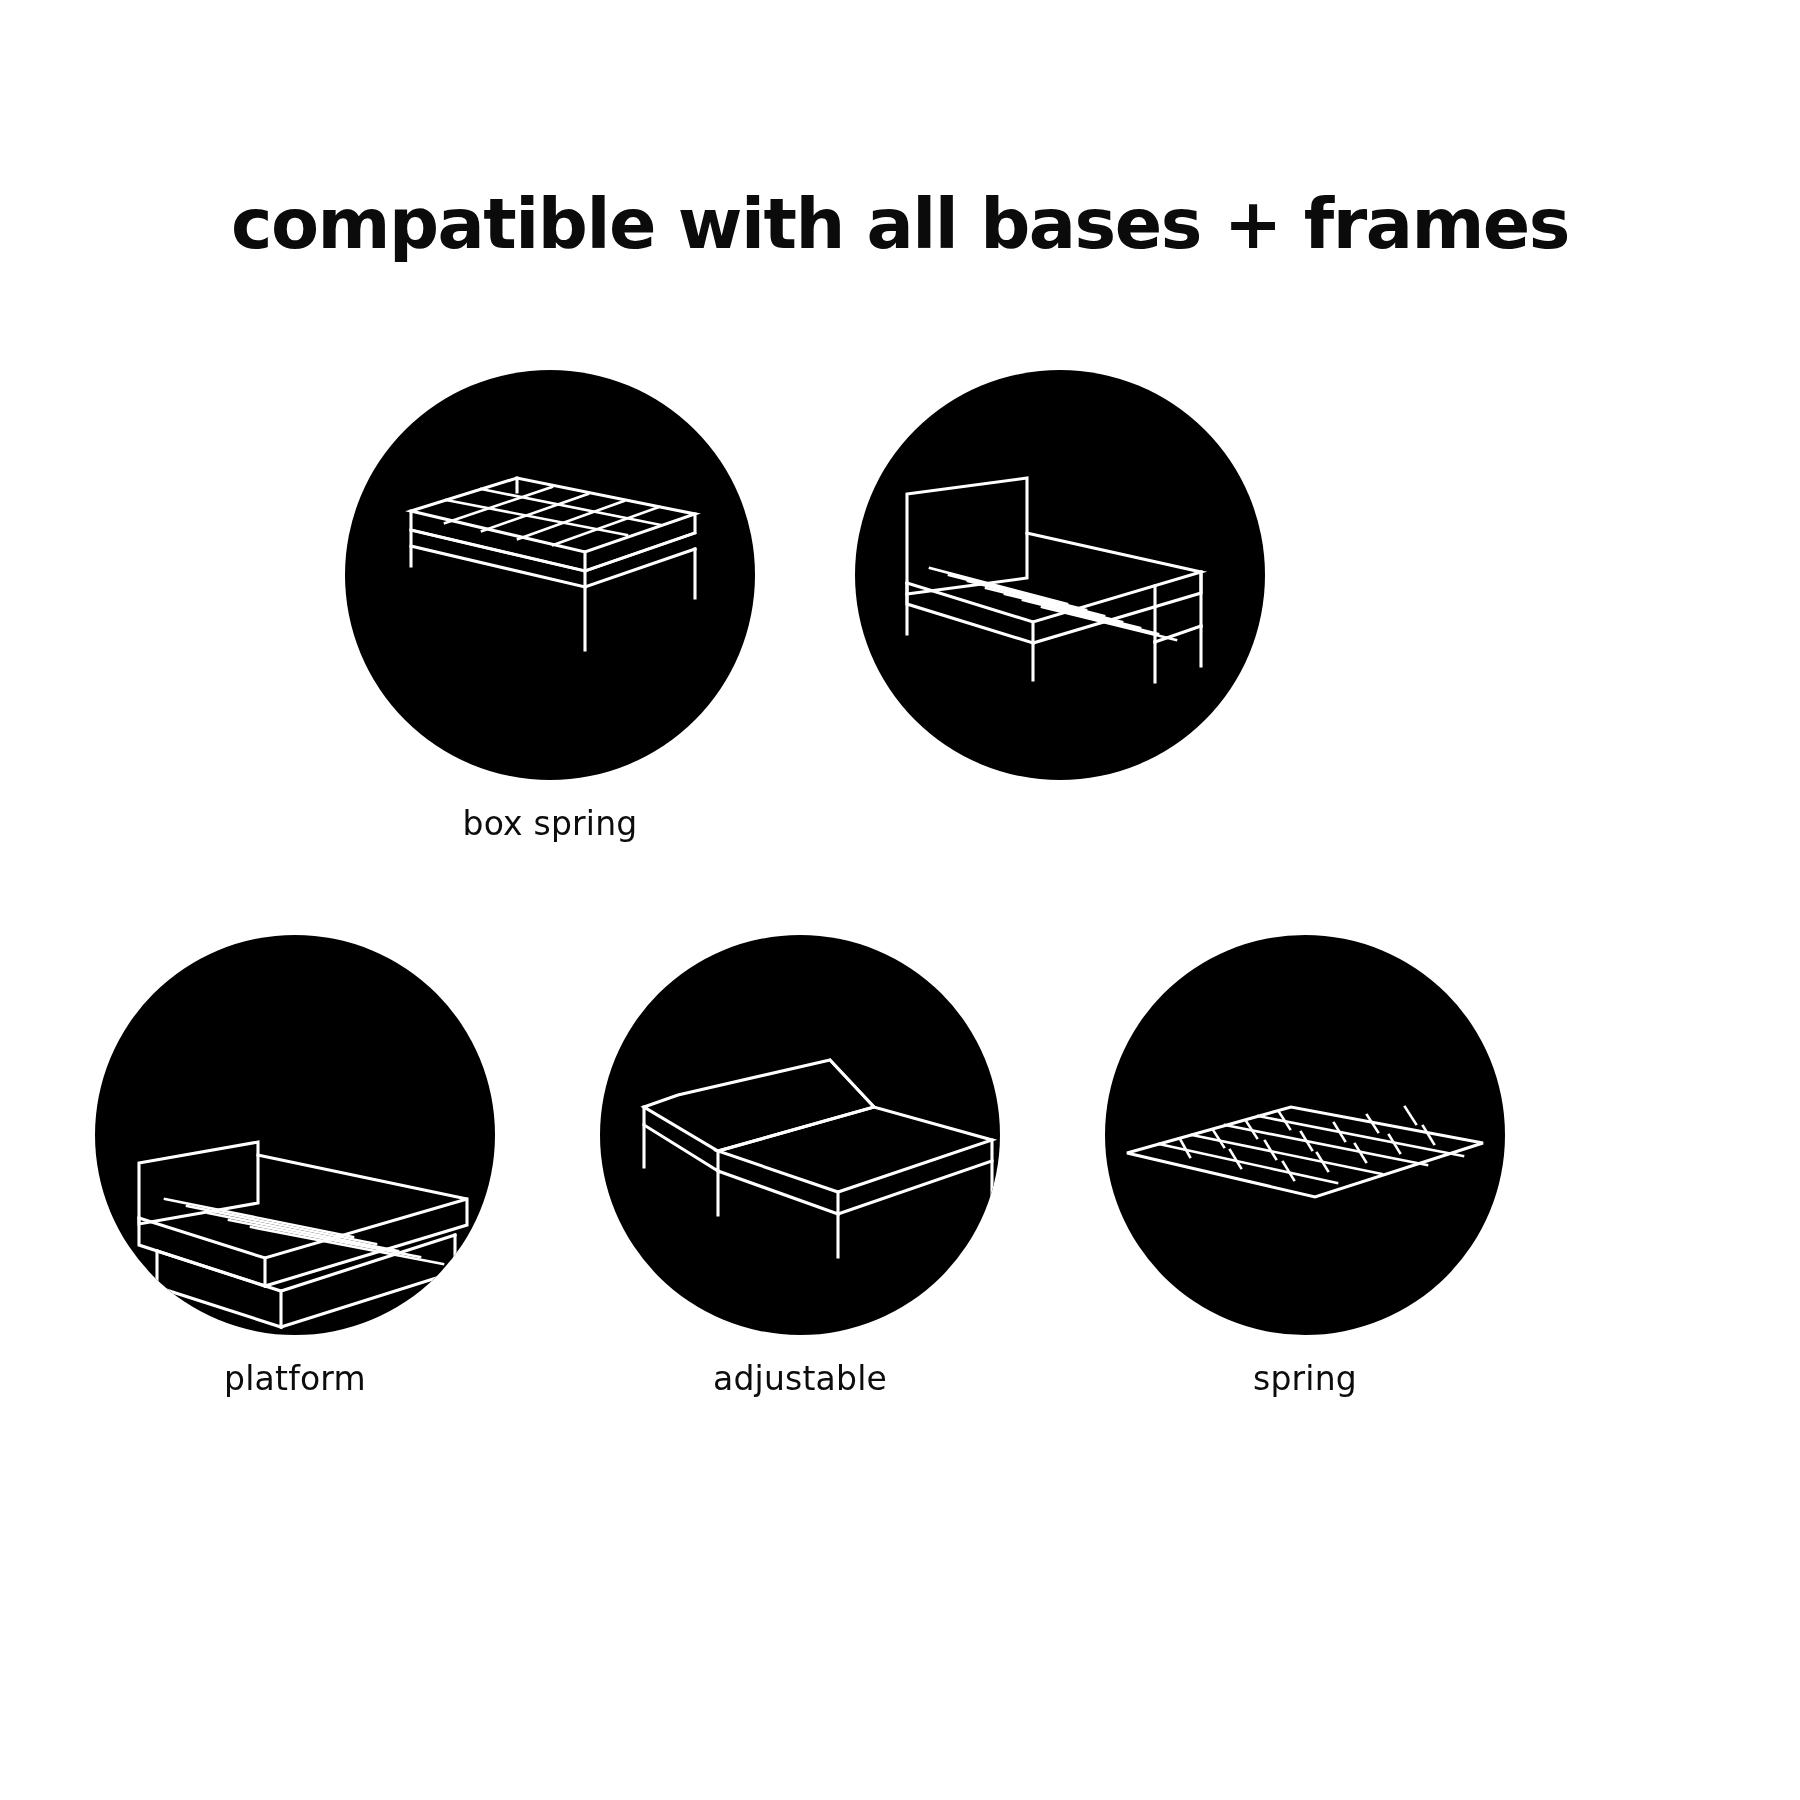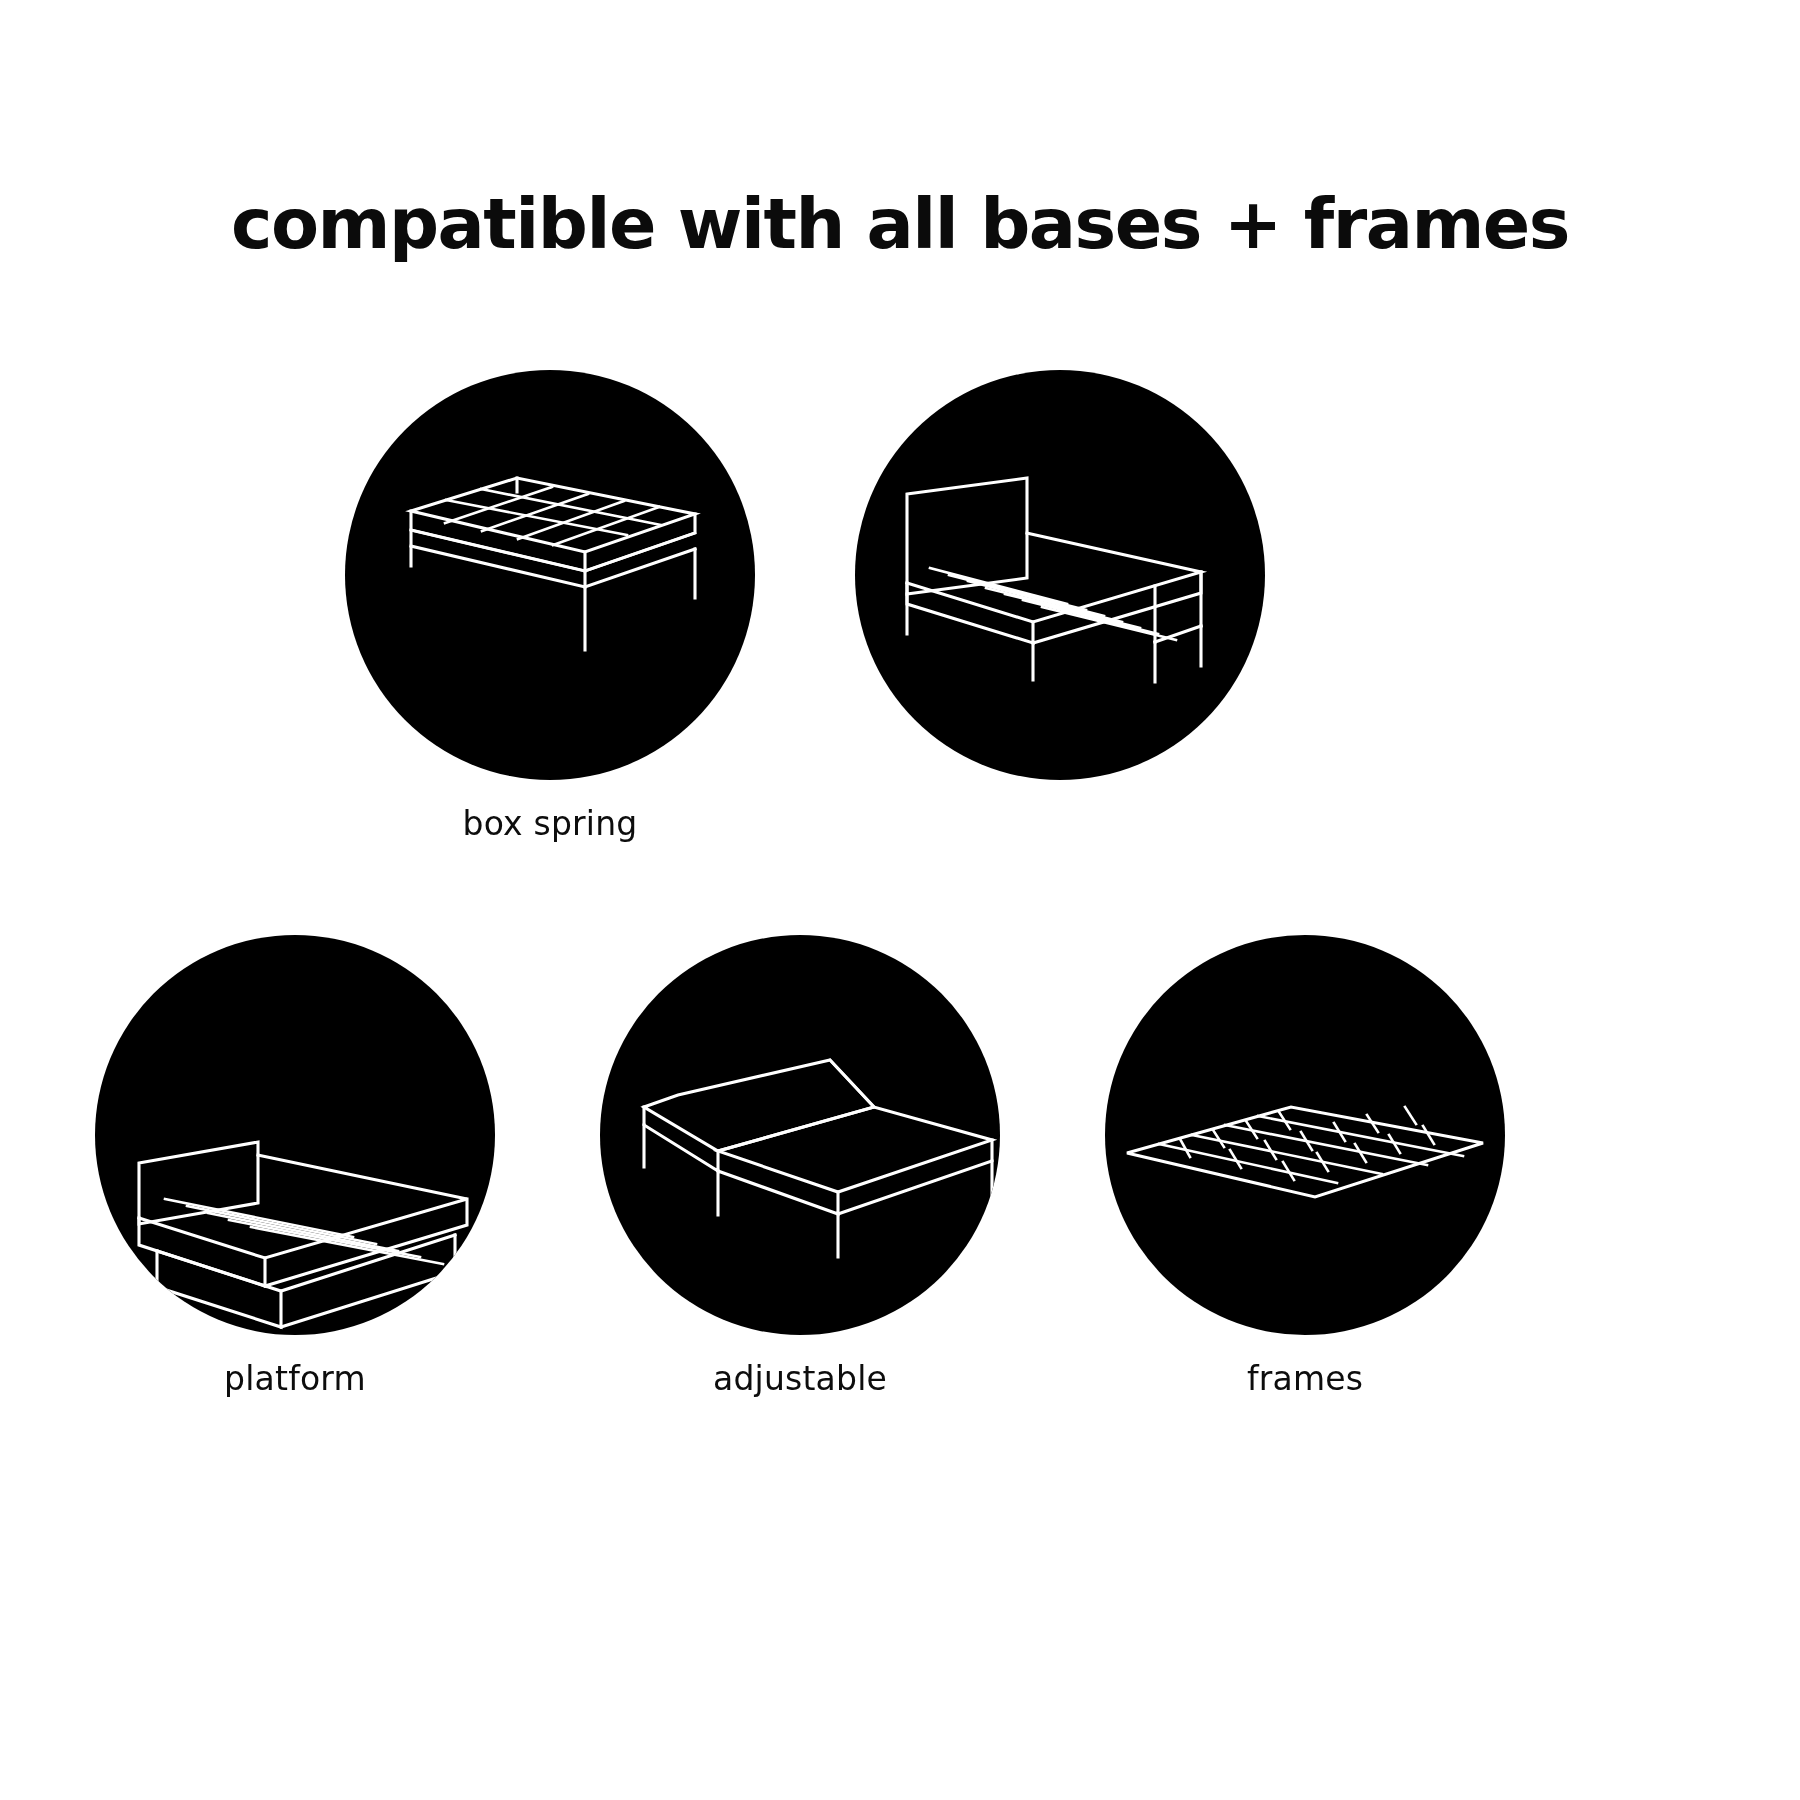--- a/index.html
+++ b/index.html
@@ -244,16 +244,16 @@
         <path class="ln-thin" d="M196 197 L207 215"></path>
         <path class="ln-thin" d="M250 209 L261 227"></path>
         <path class="ln-thin" d="M174 177 L185 194"></path>
         <path class="ln-thin" d="M229 188 L240 206"></path>
         <path class="ln-thin" d="M284 200 L295 218"></path>
         <path class="ln-thin" d="M262 180 L273 197"></path>
         <path class="ln-thin" d="M318 191 L329 209"></path>
         <path class="ln-thin" d="M300 172 L311 189"></path>
       </svg>
     </div>
-    <div class="caption">frames</div>
+    <div class="caption">spring</div>
   </div>
 
 </div>
 
 </body></html>

